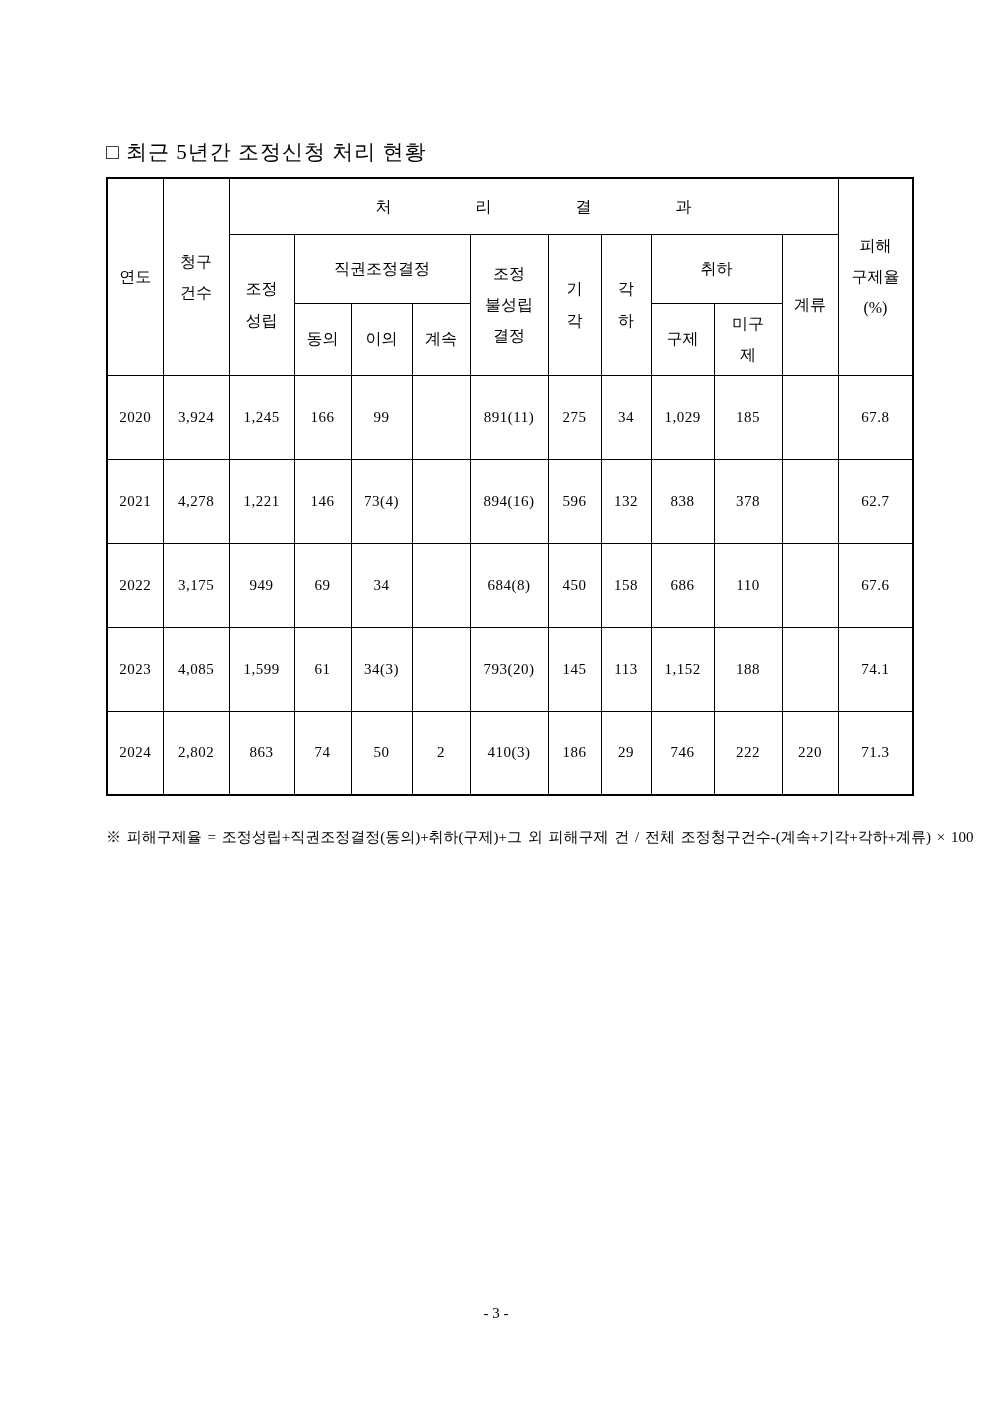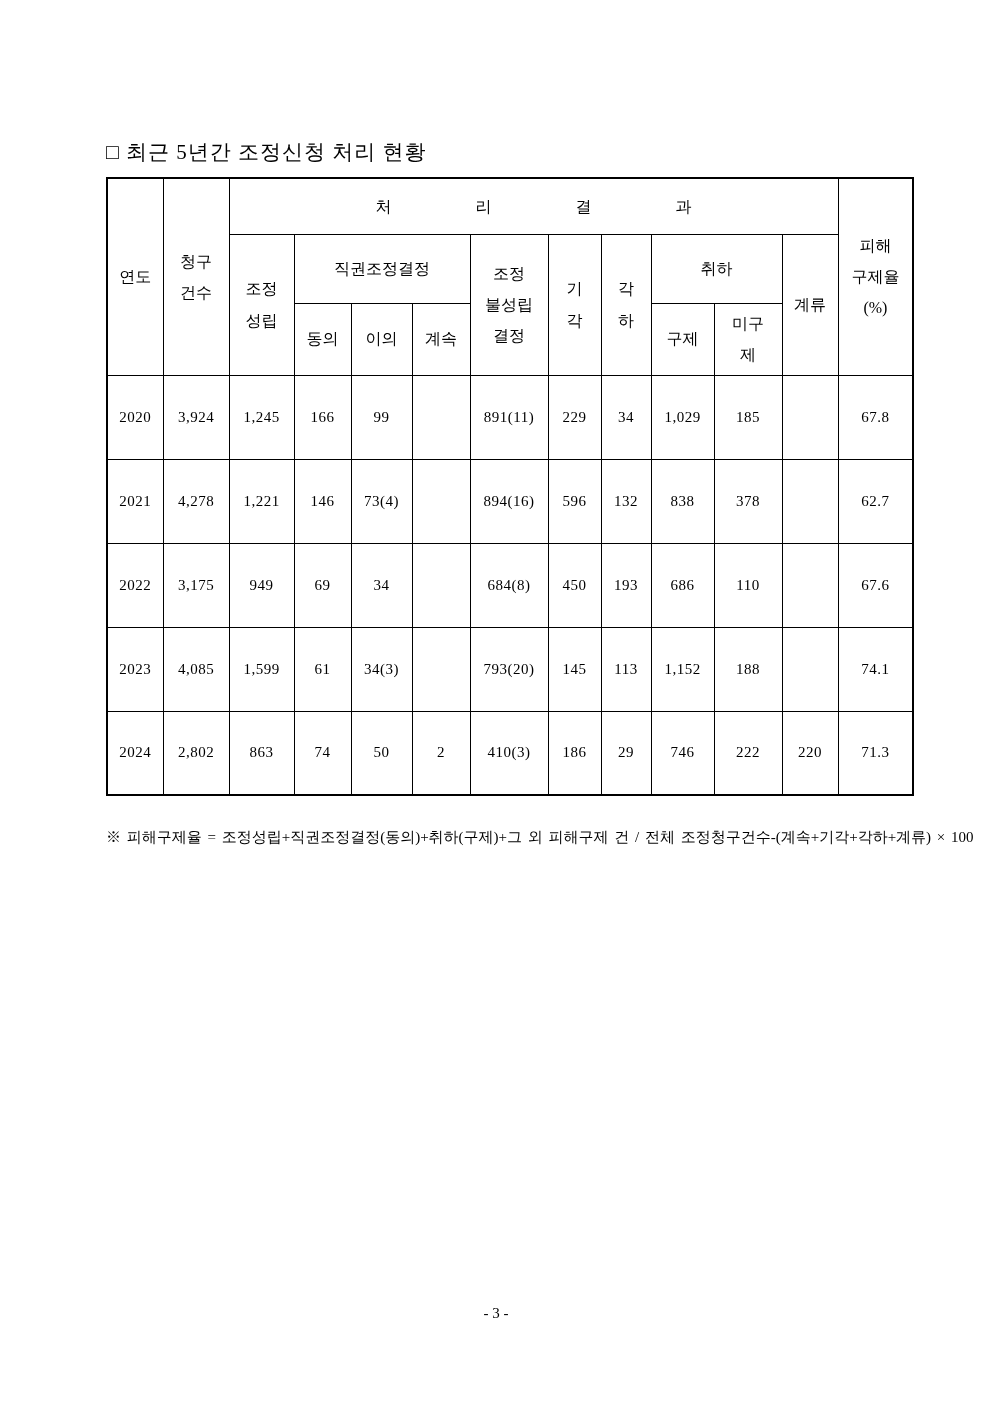--- a/index.html
+++ b/index.html
@@ -134,21 +134,21 @@
       </thead>
       <tbody>
         <tr class="data-row">
           <td>2020</td>
           <td>3,924</td>
           <td>1,245</td>
           <td>166</td>
           <td>99</td>
           <td></td>
           <td>891(11)</td>
-          <td>229</td>
+          <td>275</td>
           <td>34</td>
           <td>1,029</td>
           <td>185</td>
           <td></td>
           <td>67.8</td>
         </tr>
         <tr class="data-row">
           <td>2021</td>
           <td>4,278</td>
           <td>1,221</td>
@@ -165,21 +165,21 @@
         </tr>
         <tr class="data-row">
           <td>2022</td>
           <td>3,175</td>
           <td>949</td>
           <td>69</td>
           <td>34</td>
           <td></td>
           <td>684(8)</td>
           <td>450</td>
-          <td>193</td>
+          <td>158</td>
           <td>686</td>
           <td>110</td>
           <td></td>
           <td>67.6</td>
         </tr>
         <tr class="data-row">
           <td>2023</td>
           <td>4,085</td>
           <td>1,599</td>
           <td>61</td>

